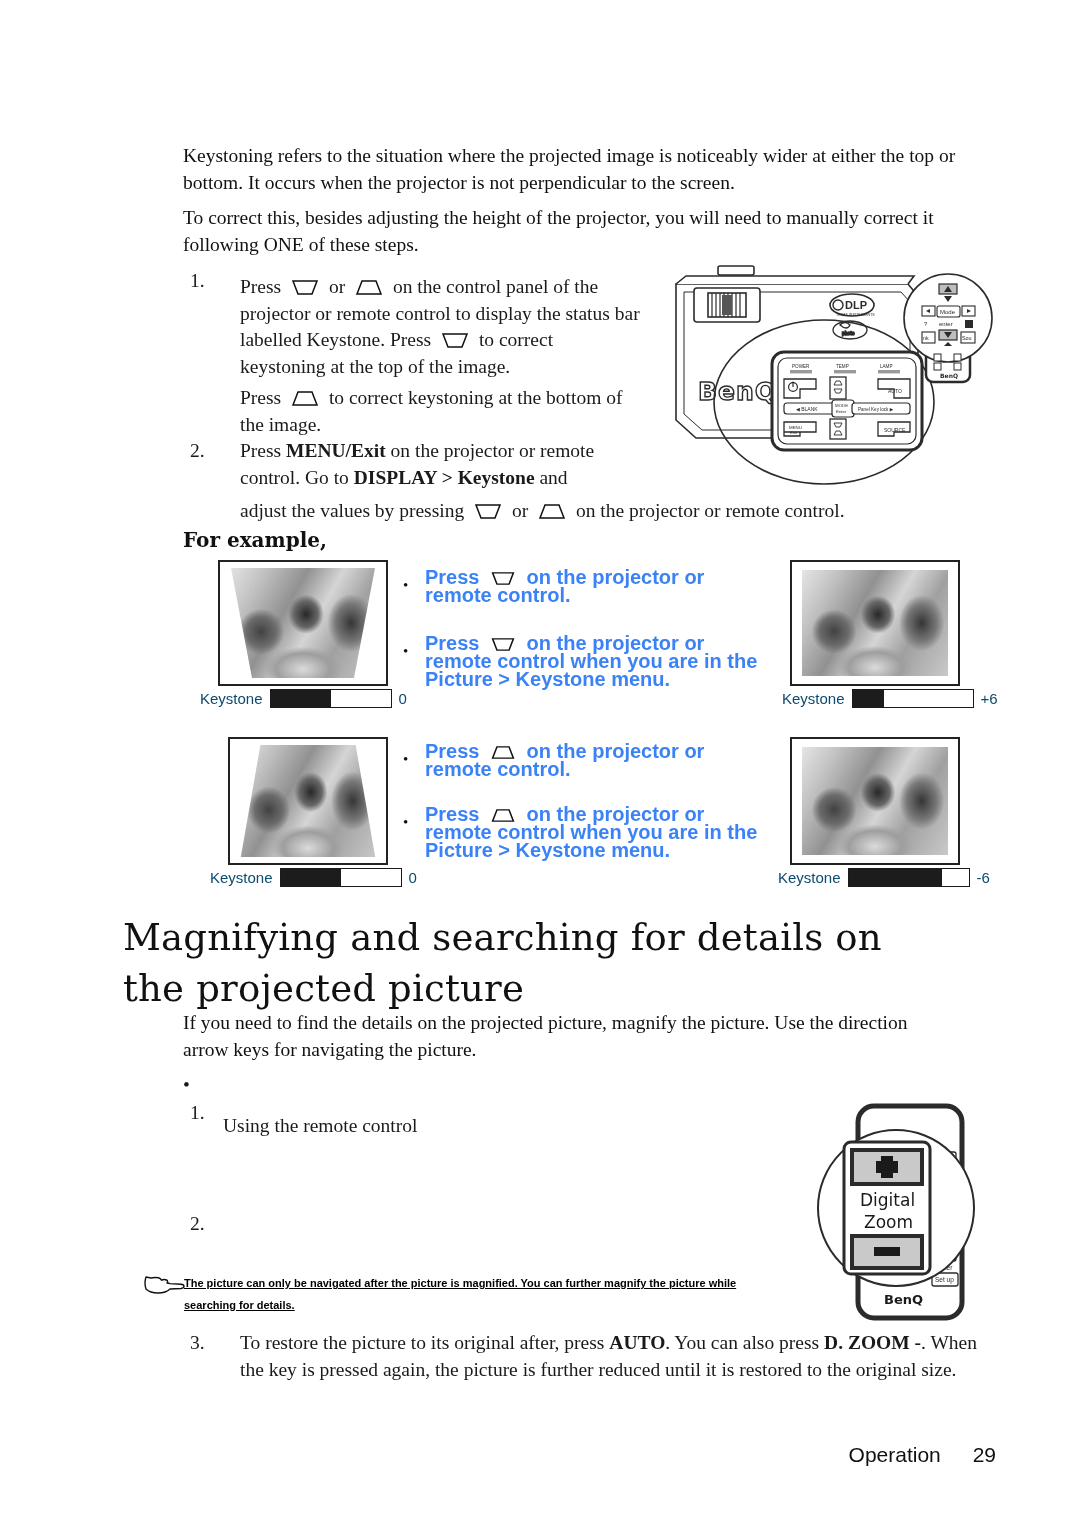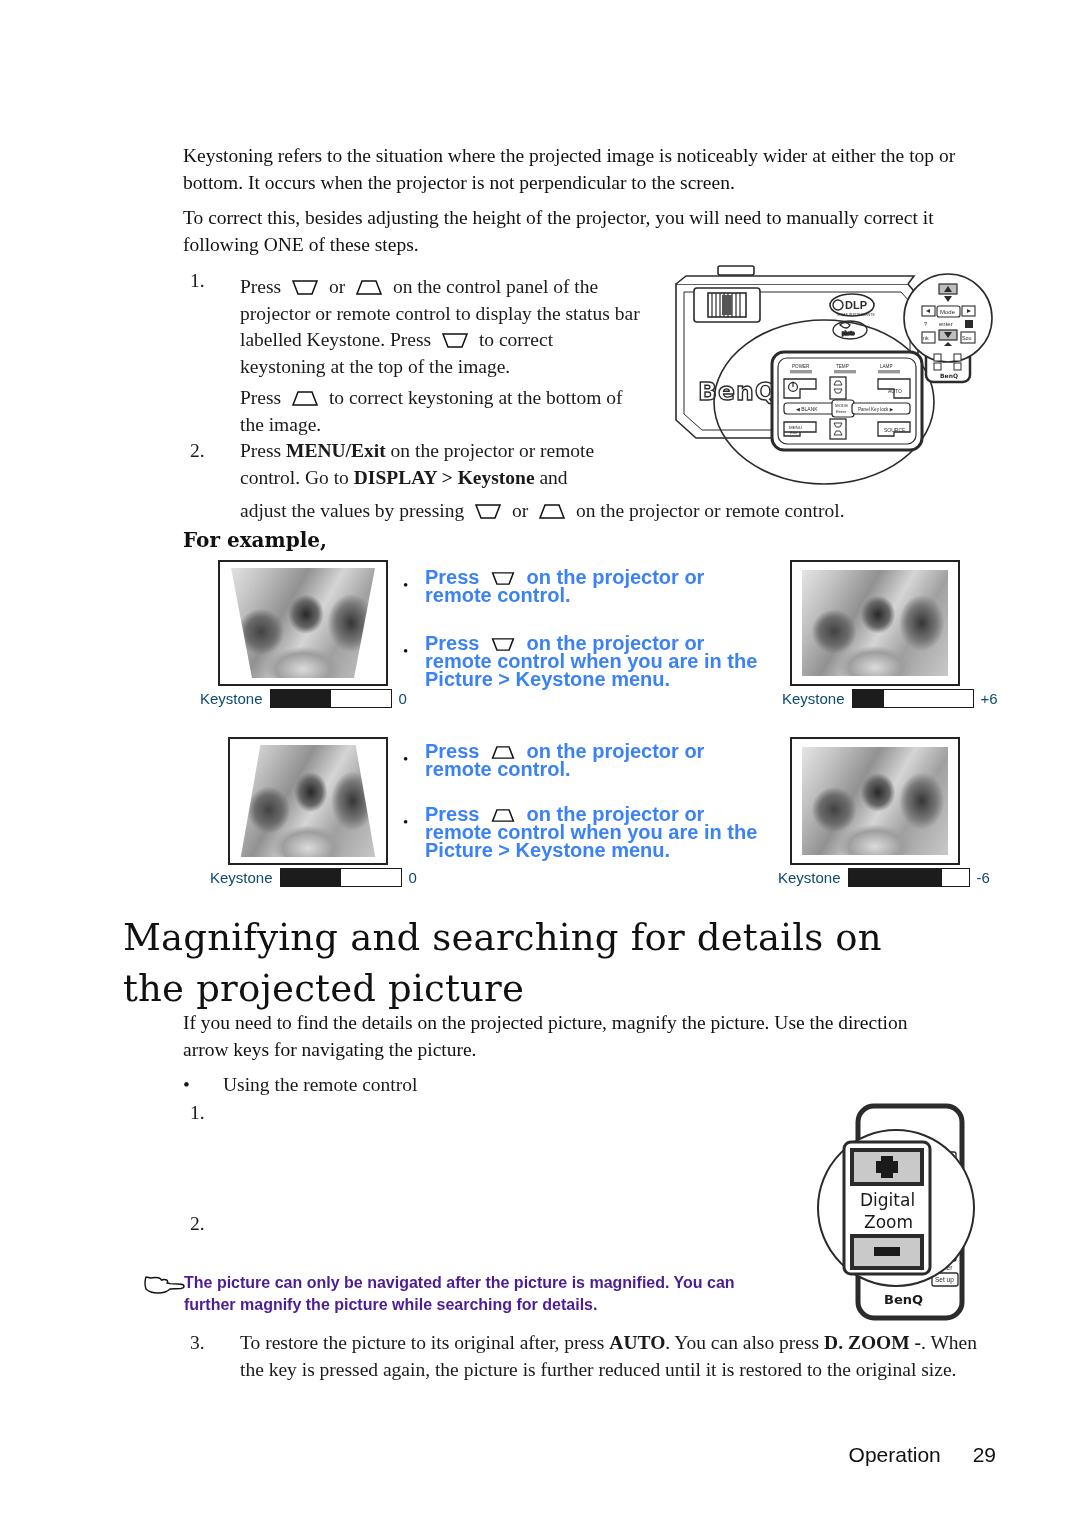--- a/index.html
+++ b/index.html
@@ -79,21 +79,21 @@
   .kbar .val{min-width:22px;}
   .exdot{position:absolute;font-size:15px;line-height:15px;color:#111;}
   .extext{position:absolute;font-family:"Liberation Sans", sans-serif;font-weight:700;
           font-size:20px;line-height:18px;color:#3b82f6;width:335px;}
   .extext .kz{width:26px;height:13px;margin:0 5px;vertical-align:-1px;}
 
   
   #note{
     position:absolute;left:184px;top:1272px;width:600px;
     font-family:"Liberation Sans", sans-serif;font-weight:700;
-    font-size:16px;line-height:22px;color:#4c1d95;
+    font-size:11px;line-height:22px;color:#000000;text-decoration:underline;
   }
   #note-hand{position:absolute;left:143px;top:1271px;width:40px;height:24px;}
 
   
   #footer{
     position:absolute;left:0;right:84px;top:1443px;text-align:right;
     font-family:"Liberation Sans", sans-serif;font-size:21px;color:#111;
   }
   #footer .fpage{display:inline-block;margin-left:26px;}
 
@@ -348,21 +348,21 @@
       <span class="fill" style="width:78%"></span>
     </span>
     <span class="val">-6</span>
   </div>
 
   <div class="h1" id="h-magnify">Magnifying and searching for details on the projected picture</div>
 
   <div class="p" id="p-mag1">If you need to find the details on the projected picture, magnify the picture. Use the direction arrow keys for navigating the picture.</div>
 
   <div class="num" id="bullet-remote-dot">•</div>
-  <div class="num" id="bullet-remote" style="left:223px;">Using the remote control</div>
+  <div class="num" id="bullet-remote" style="left:223px;margin-top:41px;">Using the remote control</div>
 
   <div class="num" id="m1">1.</div>
 
   <div class="num" id="m2">2.</div>
 
   <div id="note-hand">
     <svg viewBox="0 0 40 24" width="40" height="24">
       <path d="M3 6 q-2 6 0 12 q4 4 12 4 q8 0 12 -4 l11 -0.5 q3 -0.3 3 -2.2 q0 -1.9 -3 -2.1 l-11 -0.6
                q-1 -0.5 -3 -0.6 q1.5 -2 -0.5 -3 q-2.5 -1.2 -5 0.2 q-1 -2 -3 -2.4 q-4 -0.8 -7.5 0.2 Z" fill="#fff" stroke="#111" stroke-width="1.4" stroke-linejoin="round"></path>
     </svg>

